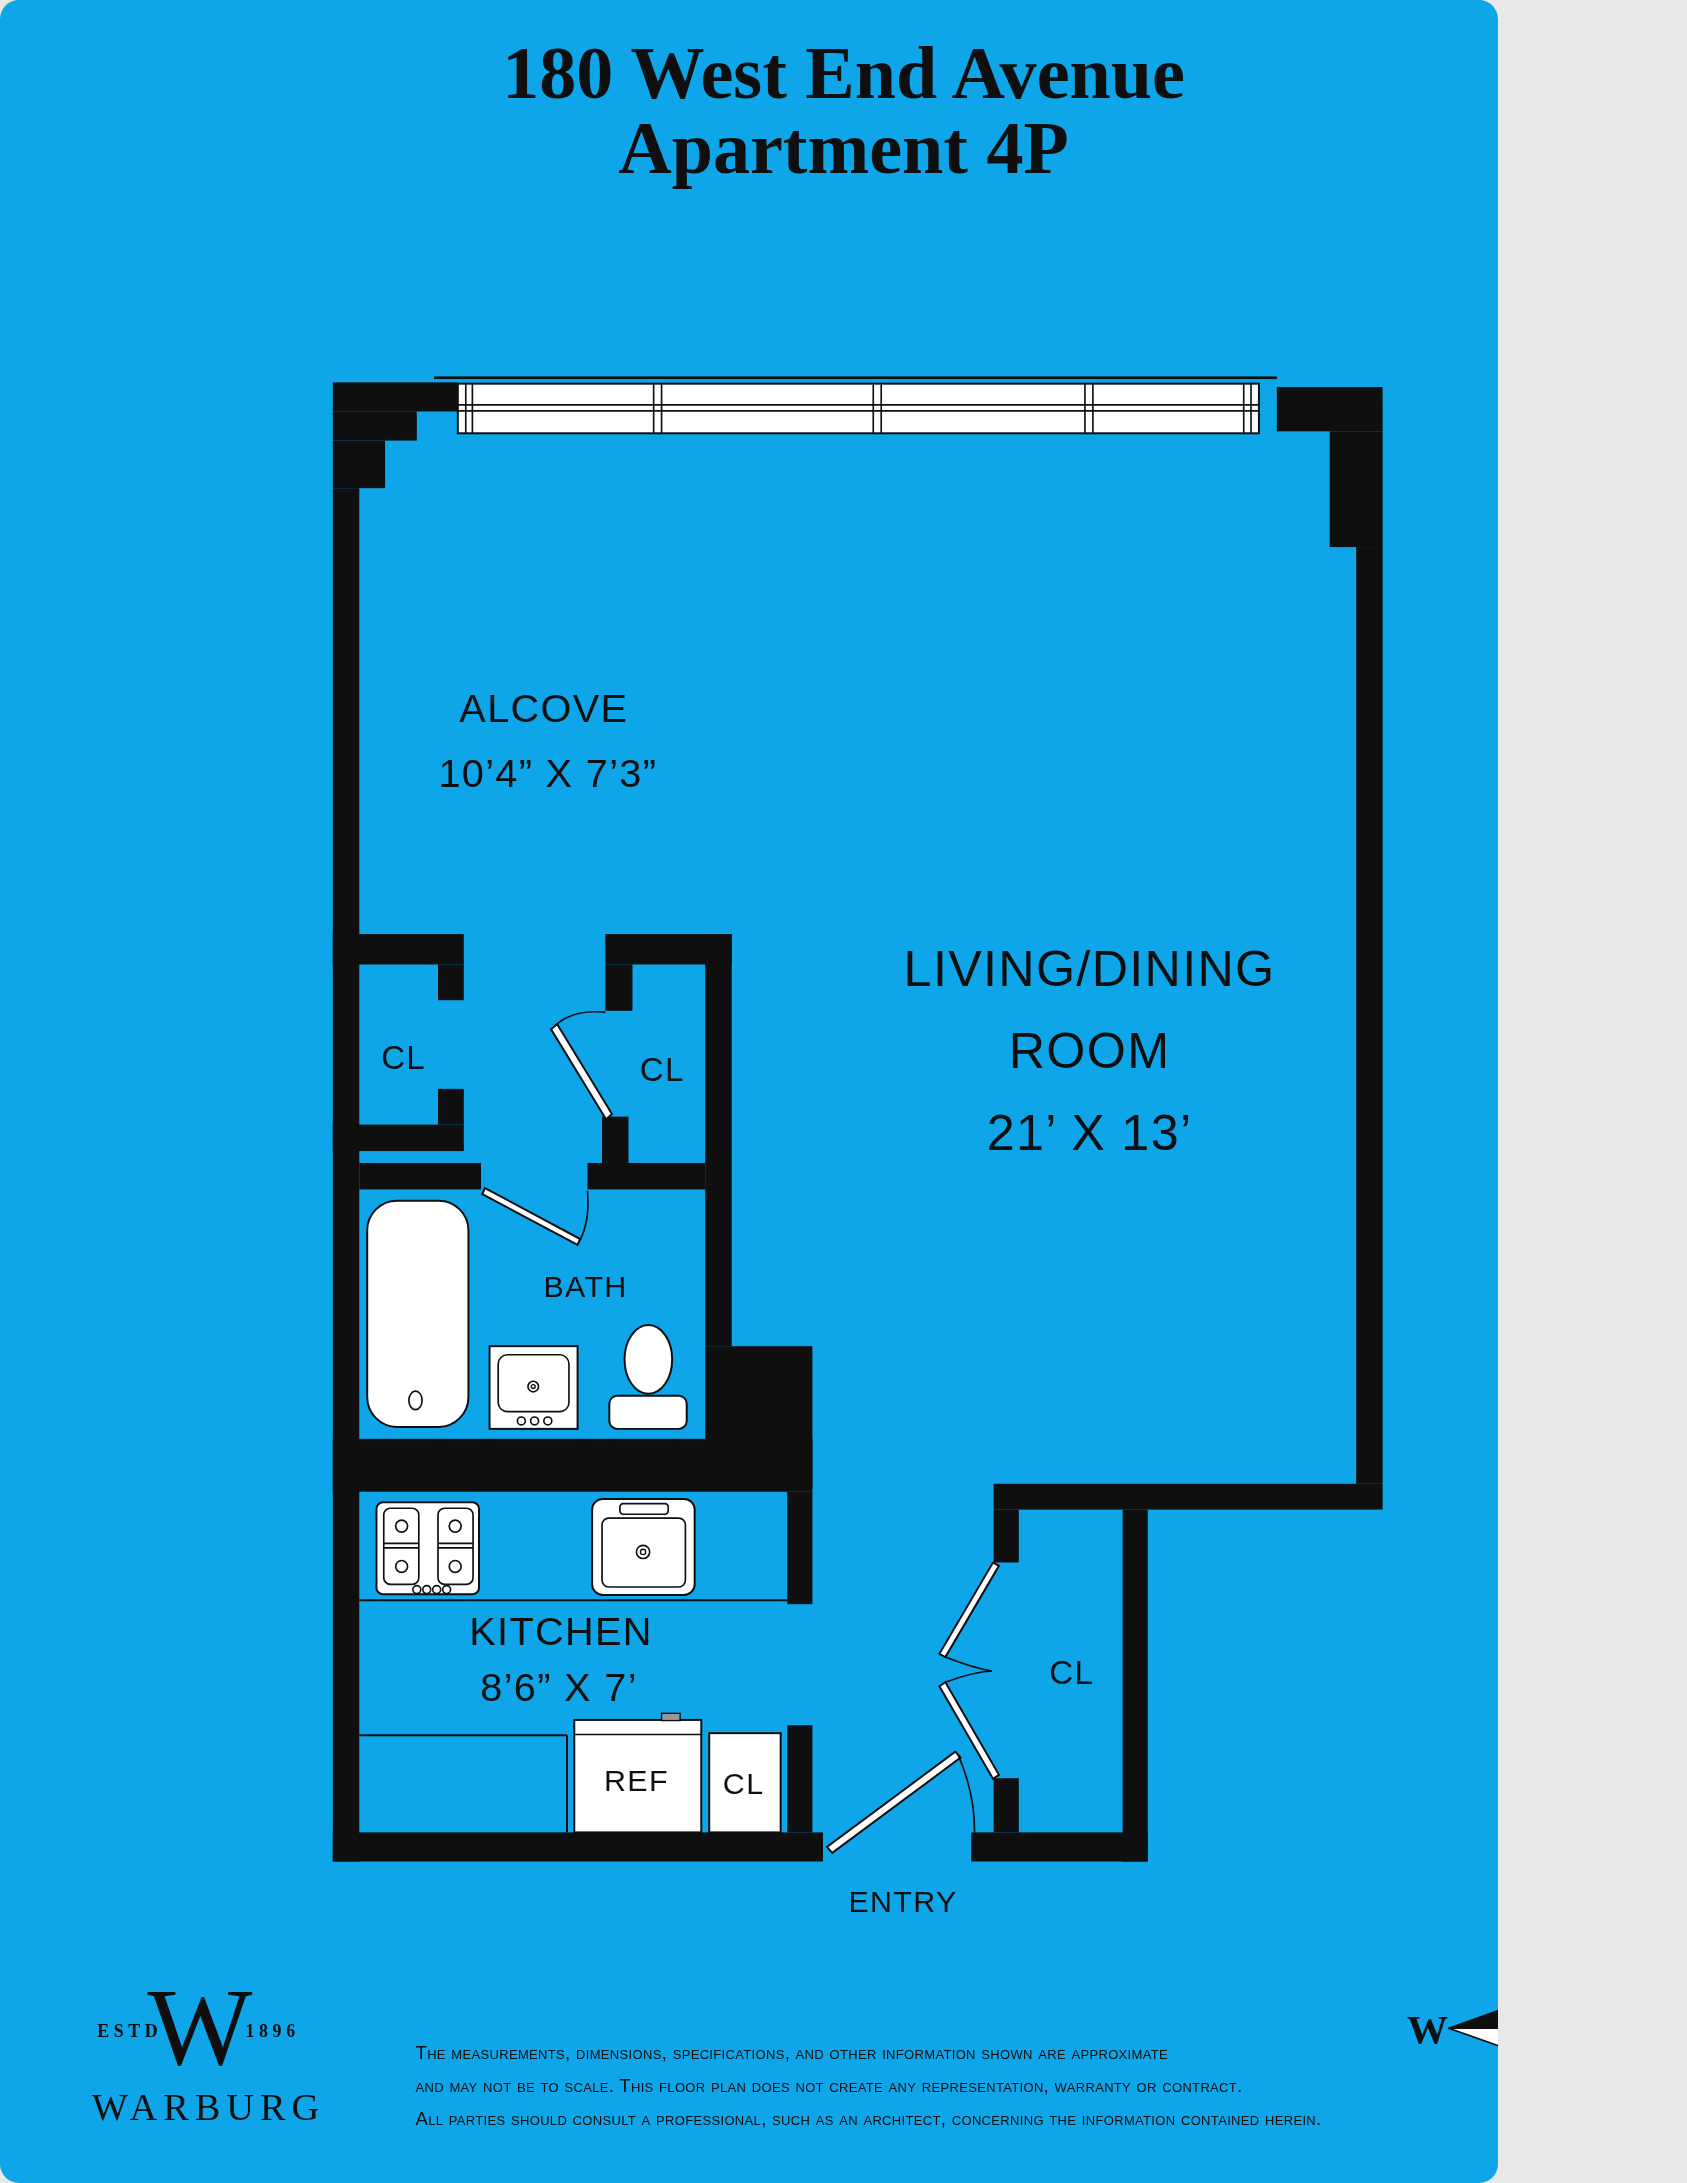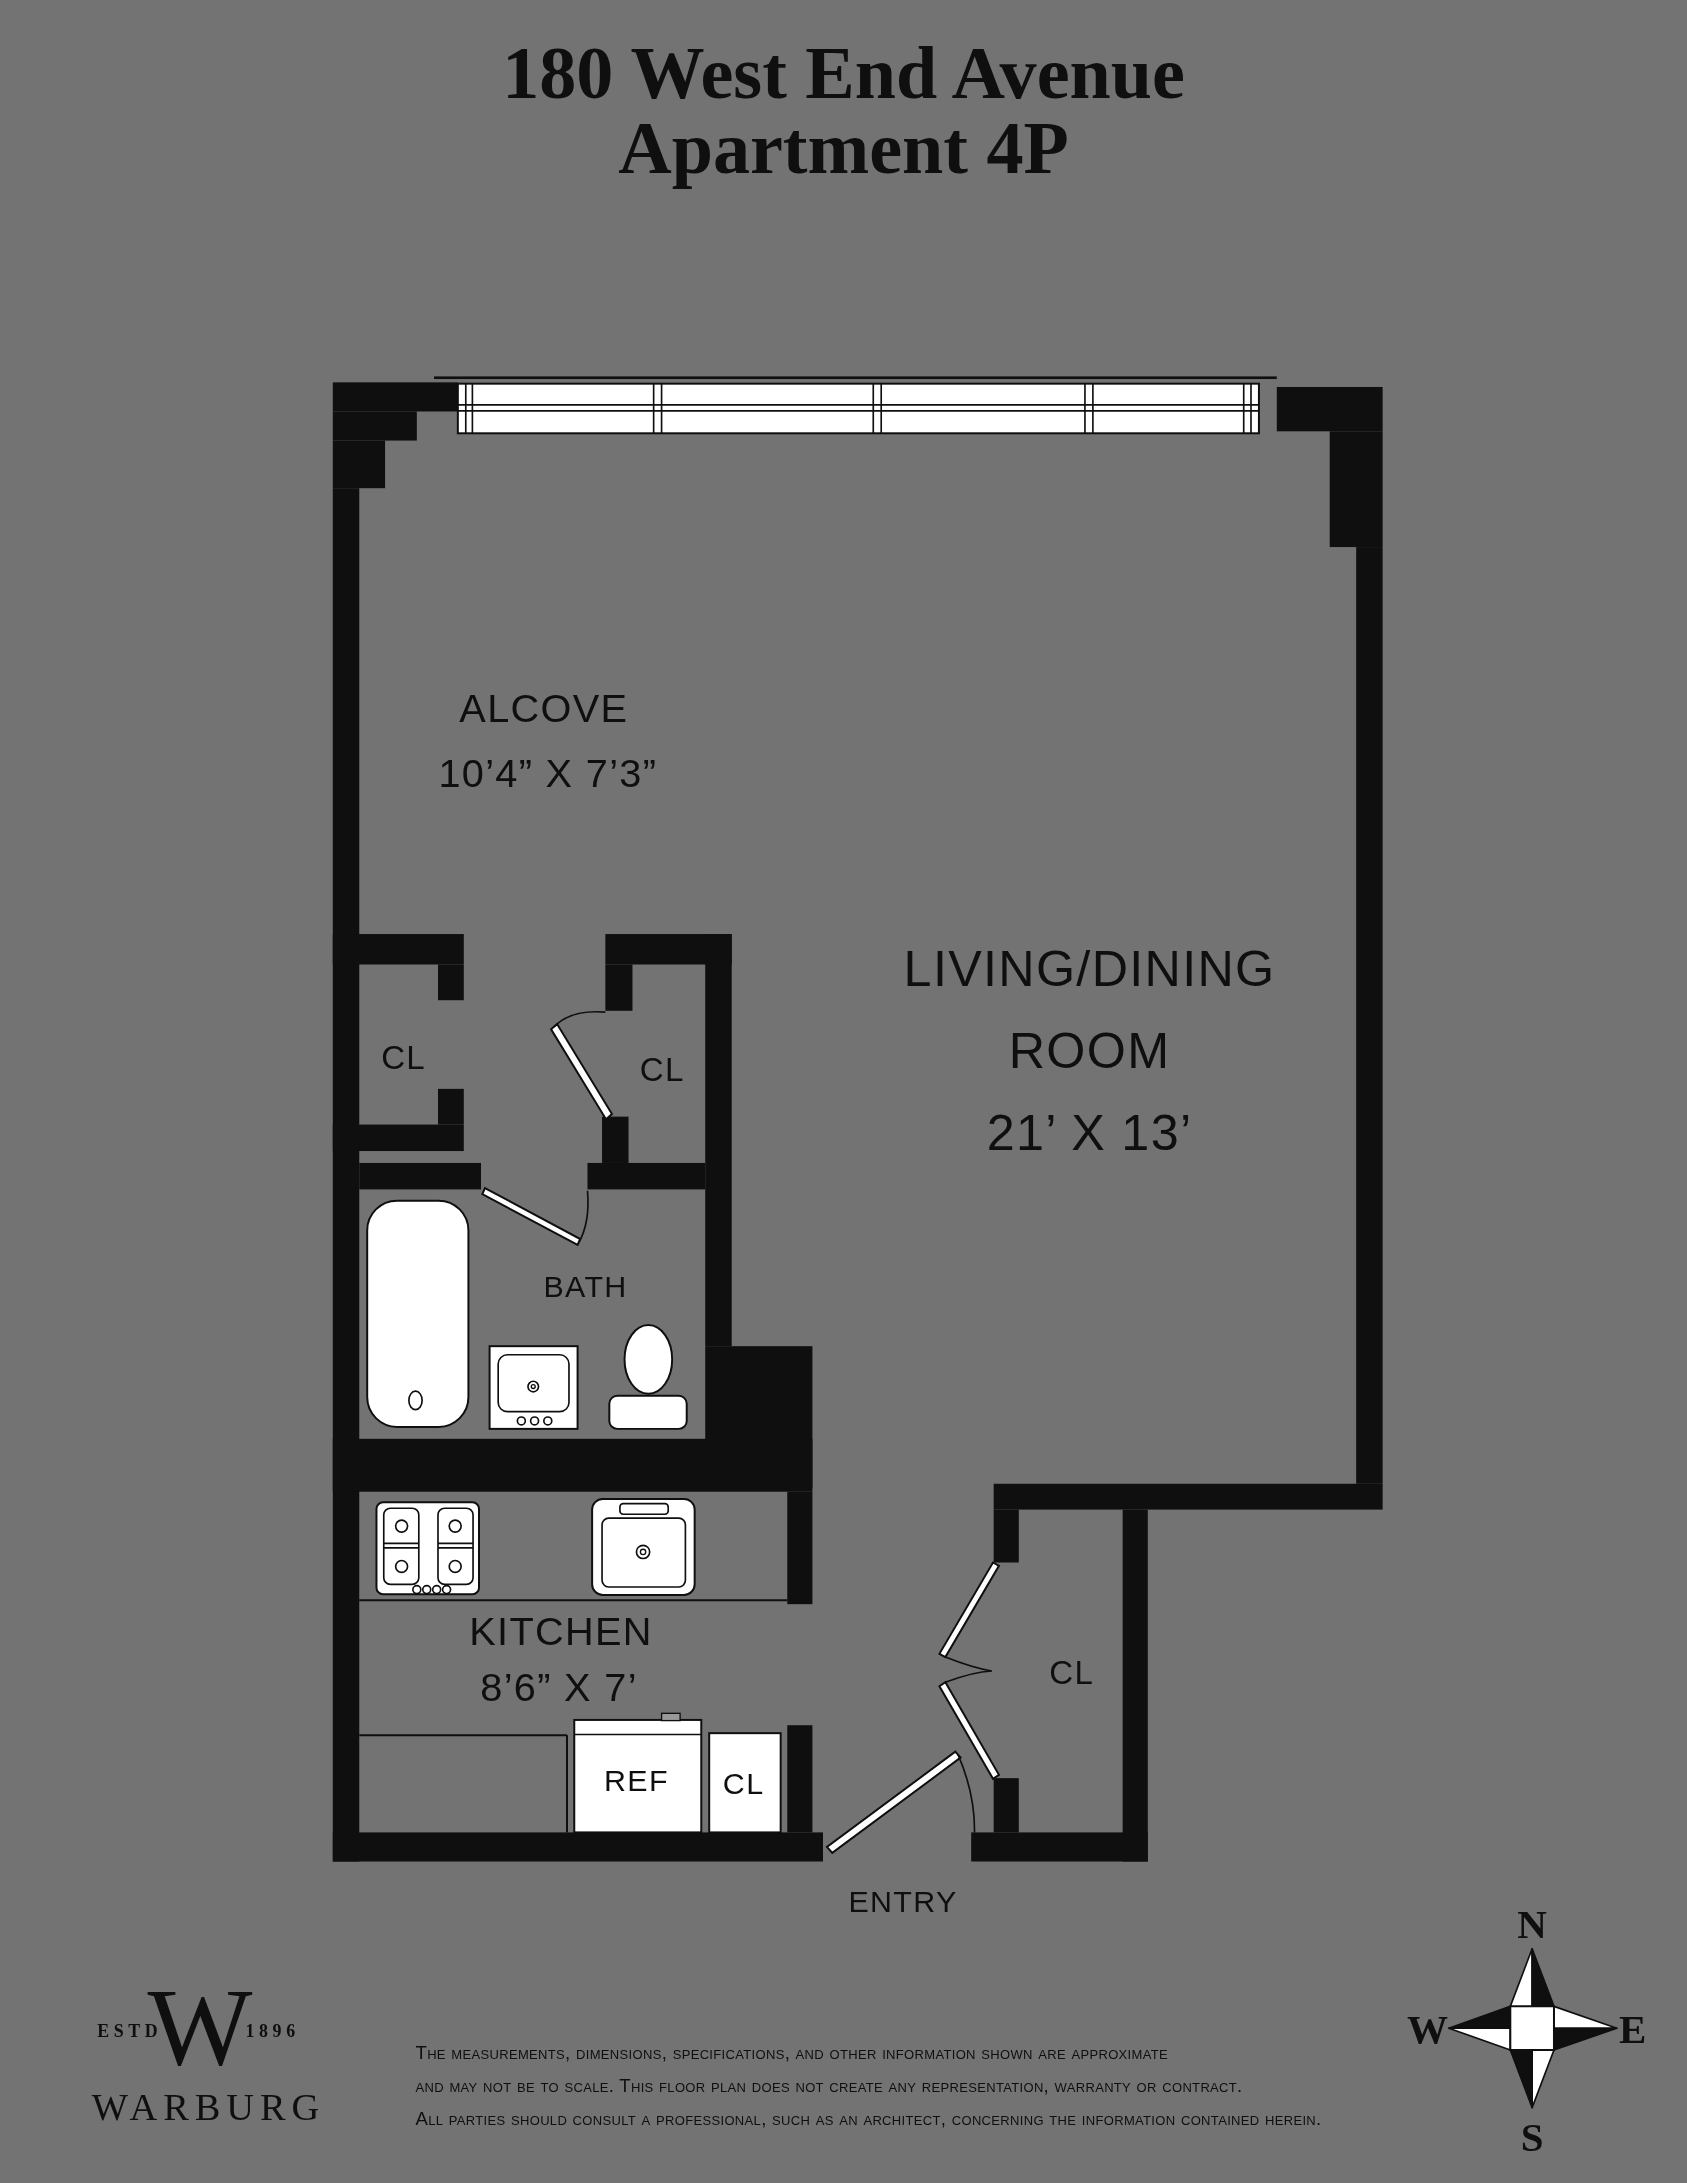--- a/index.html
+++ b/index.html
@@ -1,21 +1,22 @@
 <!DOCTYPE html>
 <html style="font-size:10.6px"><head>
 <meta charset="utf-8">
 <style>
   html,body{margin:0;padding:0;background:#e8e8e8;}
   .page{
     position:relative;
-    width:1687px;height:2183px;
-    background:#737373;
+    width:1498px;height:2183px;
+    background:#0ea5e9;
     font-family:"Liberation Sans", sans-serif;
     overflow:hidden;
+    border-radius:19px;
   }
   svg{position:absolute;left:0;top:0;}
   .wall{fill:#0f0f0f;stroke:none;}
   .thin{stroke:#0f0f0f;fill:none;}
   .fixture{fill:#ffffff;stroke:#0f0f0f;}
   .leaf{fill:#ffffff;stroke:#0f0f0f;stroke-width:3;}
   .arc{fill:none;stroke:#0f0f0f;stroke-width:2.5;}
   text{fill:#0f0f0f;}
   .title-text{
     font-family:"Liberation Serif", serif;

